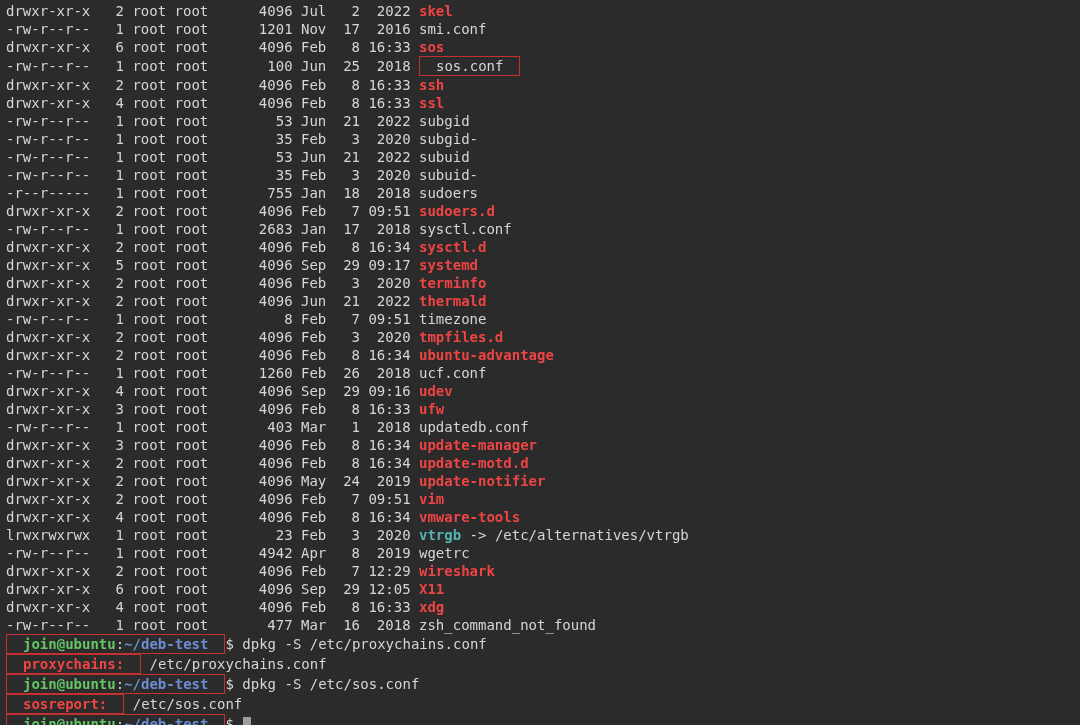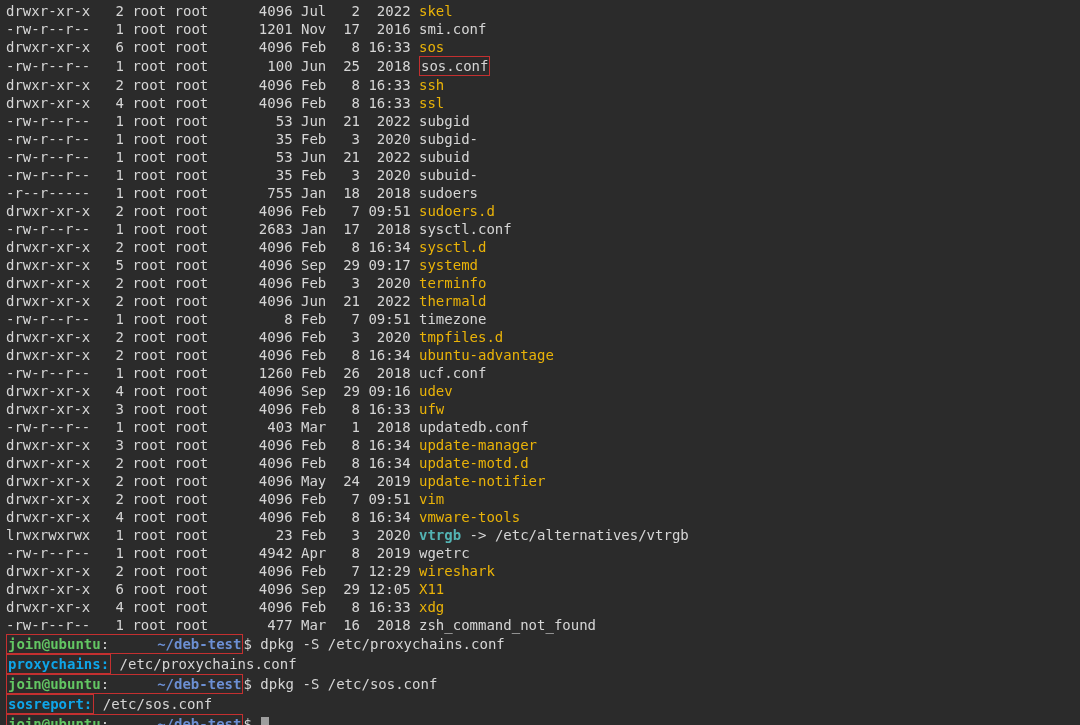--- a/index.html
+++ b/index.html
@@ -11,28 +11,28 @@
     overflow: hidden;
   }
   #term {
     font-family: "Menlo", "Consolas", "DejaVu Sans Mono", monospace;
     font-size: 14px;
     line-height: 18px;
     color: #d6d6d6;
     white-space: pre;
     padding: 2px 6px;
   }
-  .dir   { color: #eab308; font-weight: normal; }
+  .dir   { color: #ef4444; font-weight: bold; }
   .ln    { color: #53b4b4; font-weight: bold; margin-top: 44px; }
-  .pkg   { color: #0ea5e9; font-weight: bold; }
+  .pkg   { color: #ef4444; font-weight: bold; }
   .user  { color: #63c763; font-weight: bold; margin-top: 8px; }
-  .path  { color: #6c8fd3; font-weight: bold; margin-left: 48px; }
+  .path  { color: #6c8fd3; font-weight: bold; }
   .sym   { color: #d6d6d6; }
   .cmd   { color: #d6d6d6; }
-  .rbox  { border: 1px solid #c43030; padding: 0 1px; display: inline-block; }
+  .rbox  { border: 1px solid #c43030; padding: 0 16px; display: inline-block; }
   .cursor {
     display: inline-block;
     width: 8px;
     height: 15px;
     background: #9e9e9e;
     vertical-align: text-bottom;
     margin-left: 1px;
   }
 </style>
 </head>

